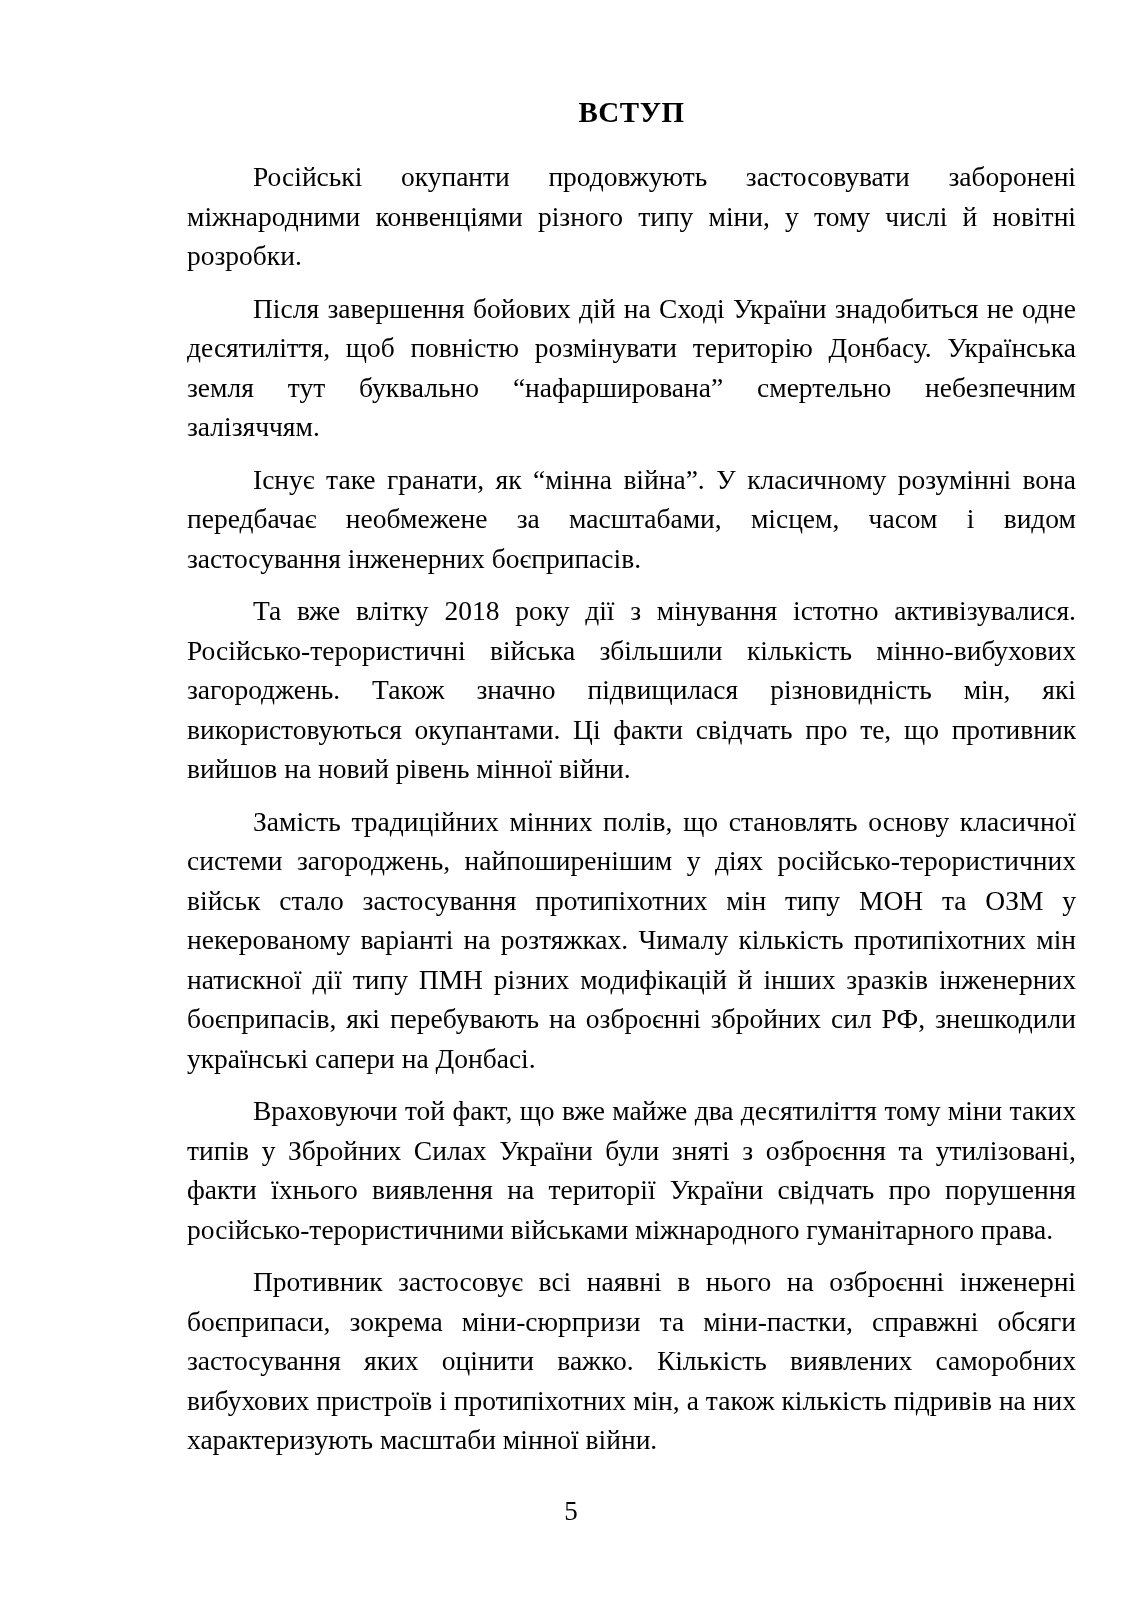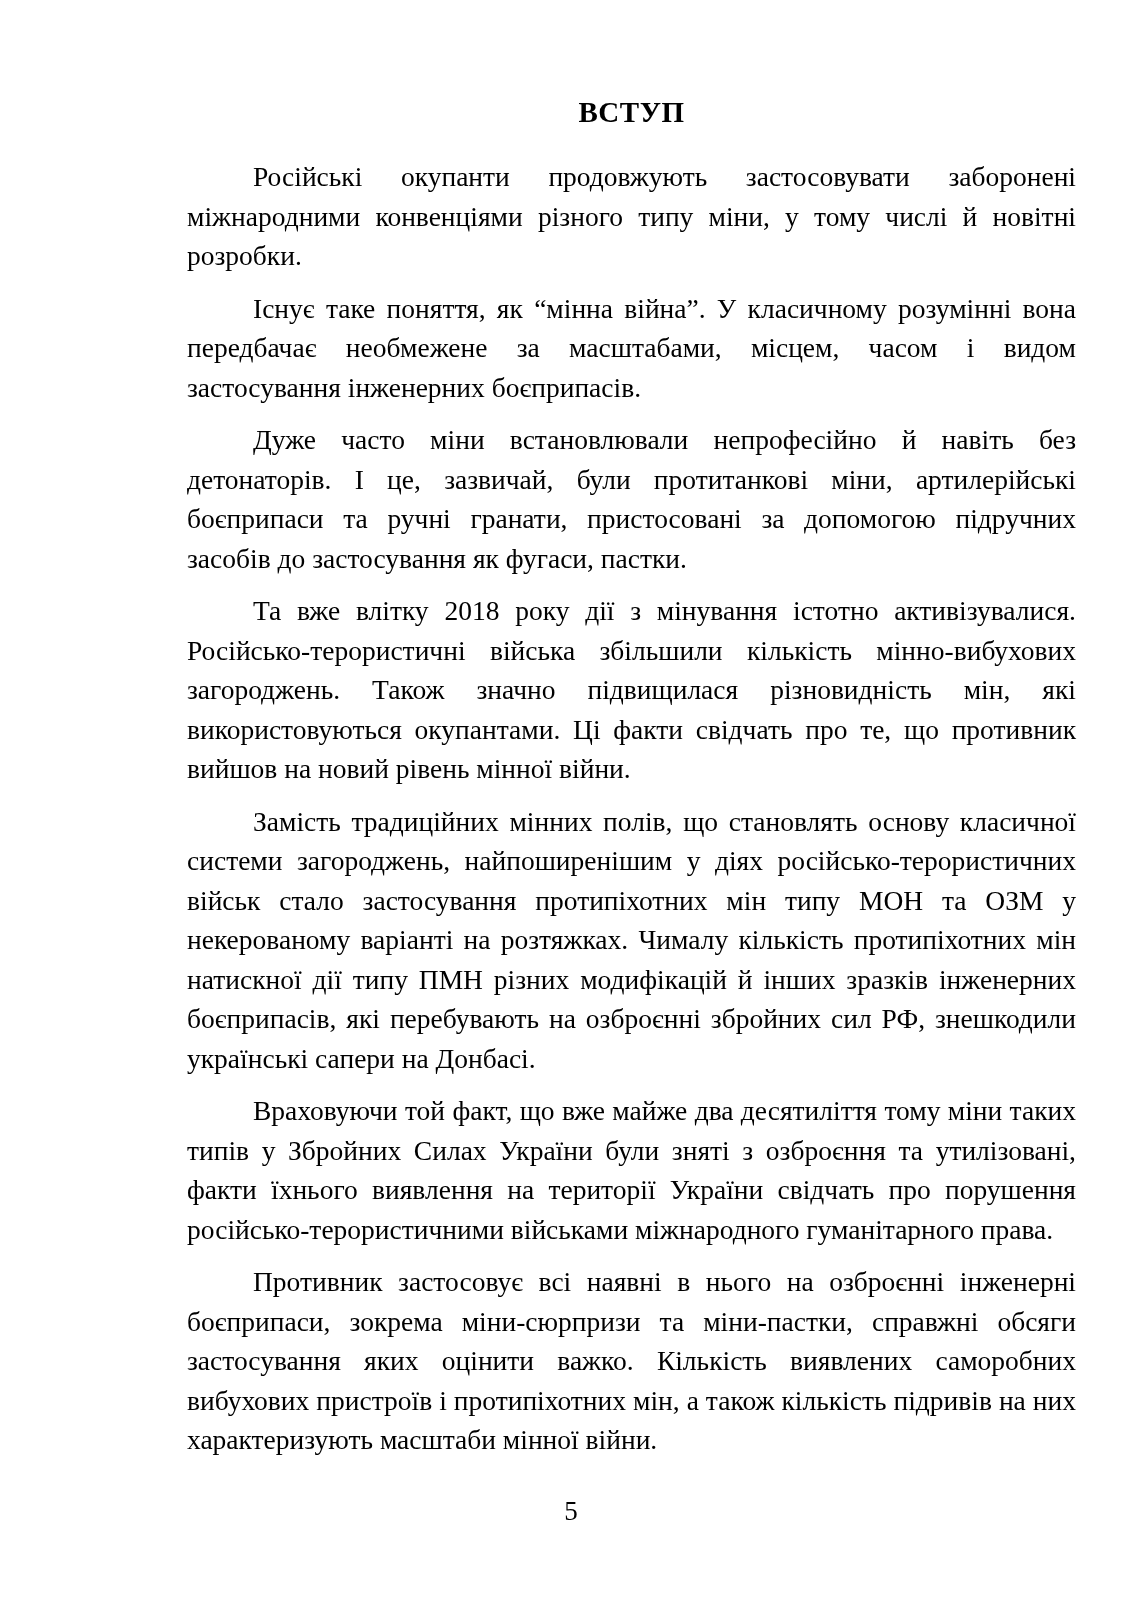--- a/index.html
+++ b/index.html
@@ -57,22 +57,22 @@
 </head>
 <body>
 
 <div class="page">
 
   <div class="content">
 
     <h1 class="doc-title">ВСТУП</h1>
 
     <p class="para">Російські окупанти продовжують застосовувати заборонені міжнародними конвенціями різного типу міни, у тому числі й новітні розробки.</p>
-    <p class="para">Існує таке поняття, як “мінна війнаˮ. У класичному розумінні вона передбачає необмежене за масштабами, місцем, часом і видом застосування інженерних боєприпасів.</p>
-    <p class="para">Дуже часто міни встановлювали непрофесійно й навіть без детонаторів. І це, зазвичай, були протитанкові міни, артилерійські боєприпаси та ручні гранати, пристосовані за допомогою підручних засобів до застосування як фугаси, пастки.</p>
+    <p class="para">Після завершення бойових дій на Сході України знадобиться не одне десятиліття, щоб повністю розмінувати територію Донбасу. Українська земля тут буквально “нафаршированаˮ смертельно небезпечним залізяччям.</p>
+    <p class="para">Існує таке гранати, як “мінна війнаˮ. У класичному розумінні вона передбачає необмежене за масштабами, місцем, часом і видом застосування інженерних боєприпасів.</p>
     <p class="para">Та вже влітку 2018 року дії з мінування істотно активізувалися. Російсько-терористичні війська збільшили кількість мінно-вибухових загороджень. Також значно підвищилася різновидність мін, які використовуються окупантами. Ці факти свідчать про те, що противник вийшов на новий рівень мінної війни.</p>
     <p class="para">Замість традиційних мінних полів, що становлять основу класичної системи загороджень, найпоширенішим у діях російсько-терористичних військ стало застосування протипіхотних мін типу МОН та ОЗМ у некерованому варіанті на розтяжках. Чималу кількість протипіхотних мін натискної дії типу ПМН різних модифікацій й інших зразків інженерних боєприпасів, які перебувають на озброєнні збройних сил РФ, знешкодили українські сапери на Донбасі.</p>
     <p class="para">Враховуючи той факт, що вже майже два десятиліття тому міни таких типів у Збройних Силах України були зняті з озброєння та утилізовані, факти їхнього виявлення на території України свідчать про порушення російсько-терористичними військами міжнародного гуманітарного права.</p>
     <p class="para">Противник застосовує всі наявні в нього на озброєнні інженерні боєприпаси, зокрема міни-сюрпризи та міни-пастки, справжні обсяги застосування яких оцінити важко. Кількість виявлених саморобних вибухових пристроїв і протипіхотних мін, а також кількість підривів на них характеризують масштаби мінної війни.</p>
 
   </div>
 
   <div class="page-number">5</div>
 
 </div>

